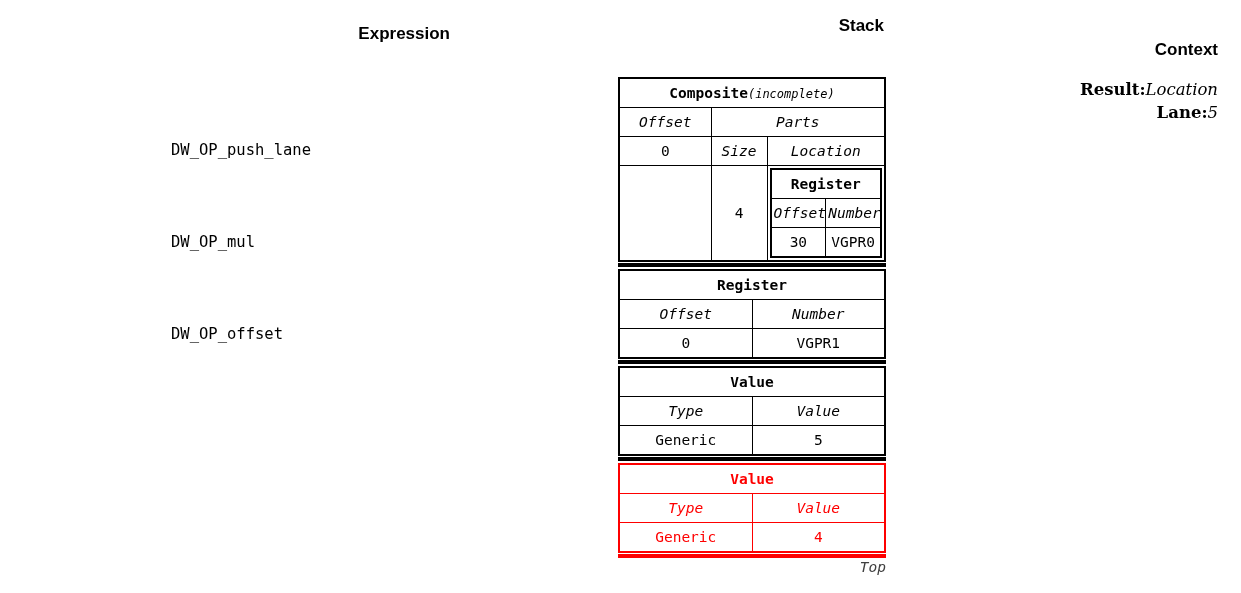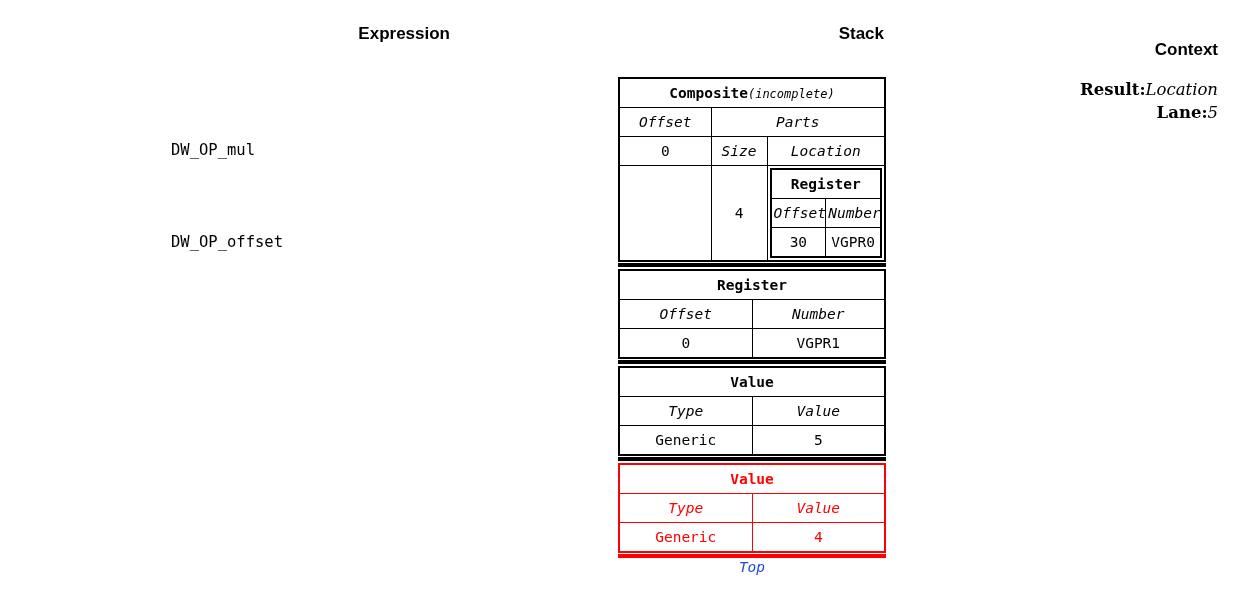--- a/index.html
+++ b/index.html
@@ -19,21 +19,21 @@
   
   .col-head {
     position: absolute;
     font-family: Liberation Sans, sans-serif;
     font-weight: bold;
     font-size: 17px;
     text-align: right;
     white-space: nowrap;
   }
   #head-expression { left: 250px; top: 24px; width: 200px; }
-  #head-stack      { left: 684px; top: 24px; width: 200px; }
+  #head-stack      { left: 684px; top: 16px; width: 200px; }
   #head-context    { left: 1018px; top: 40px; width: 200px; }
 
   
   #expression-list {
     position: absolute;
     left: 171px;
     top: 74px;
     font-family: "DejaVu Sans Mono", monospace;
     font-size: 15.5px;
     line-height: 30.6px;
@@ -100,36 +100,37 @@
 
   
   .hl table.dw.outer { border-color: #fe0000; }
   .hl table.dw td { border-color: #fe0000; color: #fe0000; }
   .top-bar {
     height: 0;
     border-top: 4px solid #fe0000;
     margin-top: 1px;
   }
   .top-label {
-    text-align: center;
+    text-align: right;
     font-family: "DejaVu Sans Mono", monospace;
     font-style: italic;
     font-size: 14.5px;
-    color: #1d4ed8;
+    color: #404040;
     margin-top: 1px;
   }
 </style>
 </head>
 <body>
 
 <div class="col-head" id="head-expression">Expression</div>
 <div class="col-head" id="head-stack">Stack</div>
 <div class="col-head" id="head-context">Context</div>
 
 <div id="expression-list">
+  <span class="op">DW_OP_push_lane</span>
   <span class="op">DW_OP_mul</span>
   <span class="op">DW_OP_offset</span>
   
   
   
   
   
   
   
 </div>

